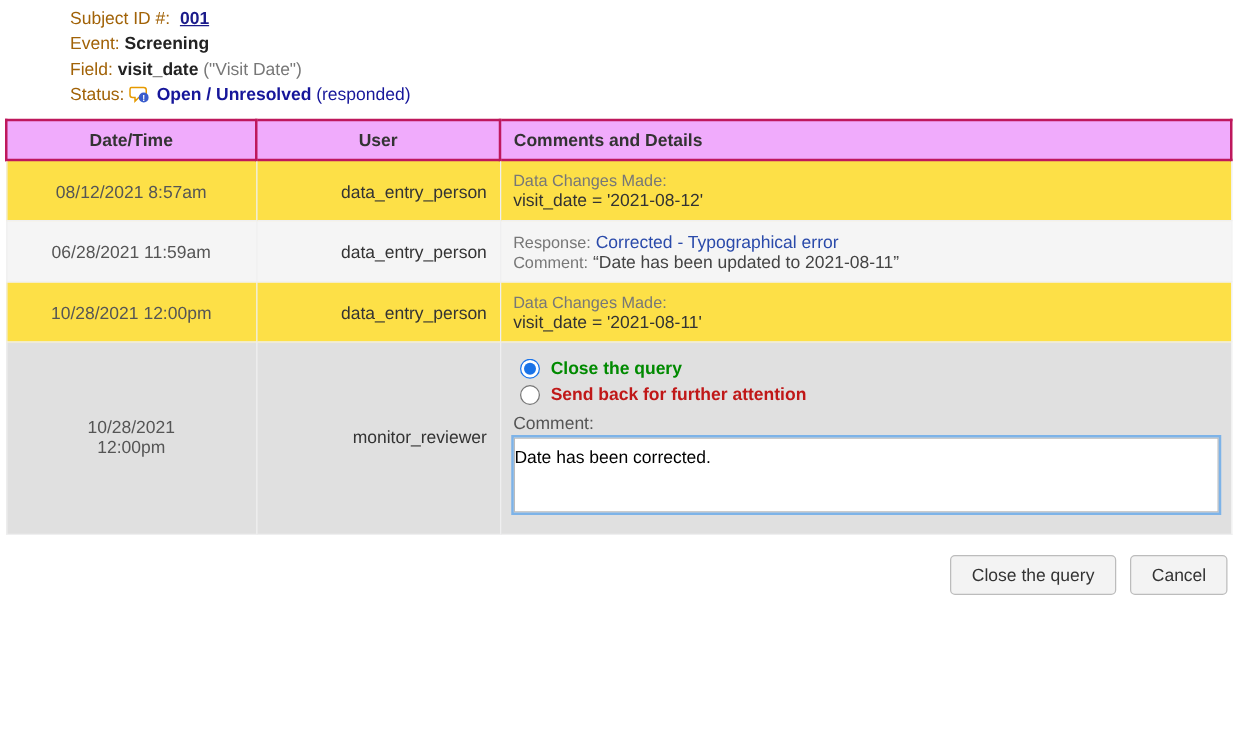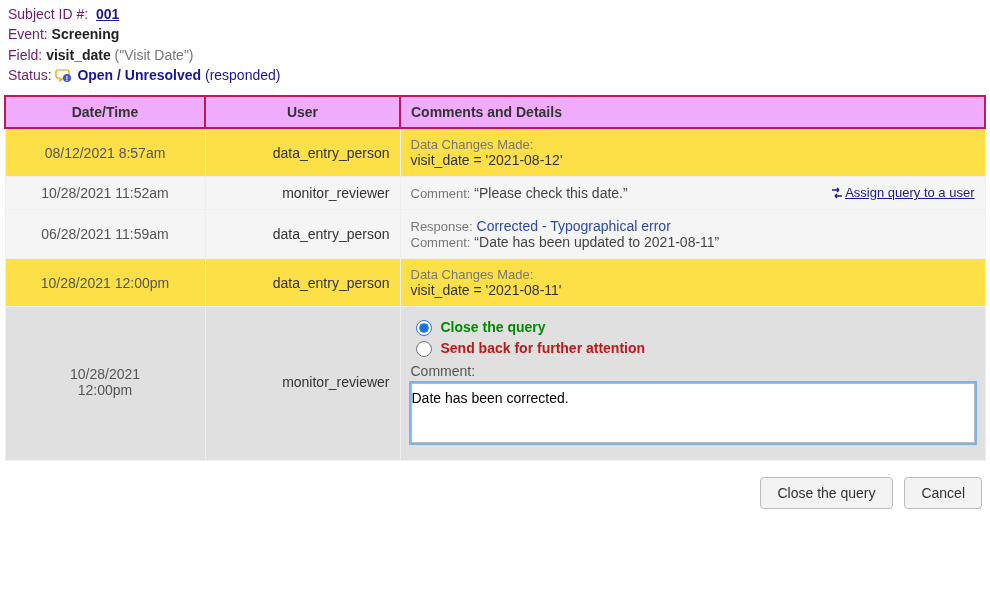--- a/index.html
+++ b/index.html
@@ -6,21 +6,21 @@
   body {
     margin: 0;
     padding: 4px;
     font-family: "Segoe UI", Arial, sans-serif;
     font-size: 14px;
     color: #333;
     background: #fff;
     width: 990px;
   }
   .hdr { margin: 0 0 10px 4px; line-height: 1.45; }
-  .hdr .lbl { color: #701a75; }
+  .hdr .lbl { color: #a16207; margin-left: 48px; }
   .hdr .link-u { color: #1a1a8a; font-weight: bold; text-decoration: underline; }
   .hdr .bold-dark { color: #222; font-weight: bold; }
   .hdr .ital-gray { color: #777; }
   .hdr .status-blue { color: #16169a; font-weight: bold; }
   .hdr .status-par { color: #16169a; }
   .hdr .qicon {
     display: inline-block; width:16px; height:16px; vertical-align:-3px;
     margin-right:2px;
   }
 
@@ -137,34 +137,20 @@
   <tbody>
     <tr class="row-blue">
       <td class="col-dt">08/12/2021 8:57am</td>
       <td class="col-user">data_entry_person</td>
       <td class="col-comm">
         <div class="small-gray">Data Changes Made:</div>
         <div class="det-dark">visit_date = '2021-08-12'</div>
       </td>
     </tr>
     <tr class="row-gray">
-      <td class="col-dt">10/28/2021 11:52am</td>
-      <td class="col-user">monitor_reviewer</td>
-      <td class="col-comm">
-        <span class="assign">
-          <svg width="12" height="12" viewBox="0 0 12 12">
-              <path d="M1 3 L8 3 M8 3 L6 1 M8 3 L6 5" stroke="#1a1a8a" stroke-width="1.4" fill="none"></path>
-              <path d="M11 9 L4 9 M4 9 L6 7 M4 9 L6 11" stroke="#1a1a8a" stroke-width="1.4" fill="none"></path>
-            </svg><span>Assign query to a user</span>
-        </span>
-        <span class="small-gray">Comment:</span>
-        <span class="comm-q">“Please check this date.”</span>
-      </td>
-    </tr>
-    <tr class="row-gray">
       <td class="col-dt">06/28/2021 11:59am</td>
       <td class="col-user">data_entry_person</td>
       <td class="col-comm">
         <div>
           <span class="small-gray">Response:</span>
           <span class="resp-blue">Corrected - Typographical error</span>
         </div>
         <div>
           <span class="small-gray">Comment:</span>
           <span class="comm-q">“Date has been updated to 2021-08-11”</span>

